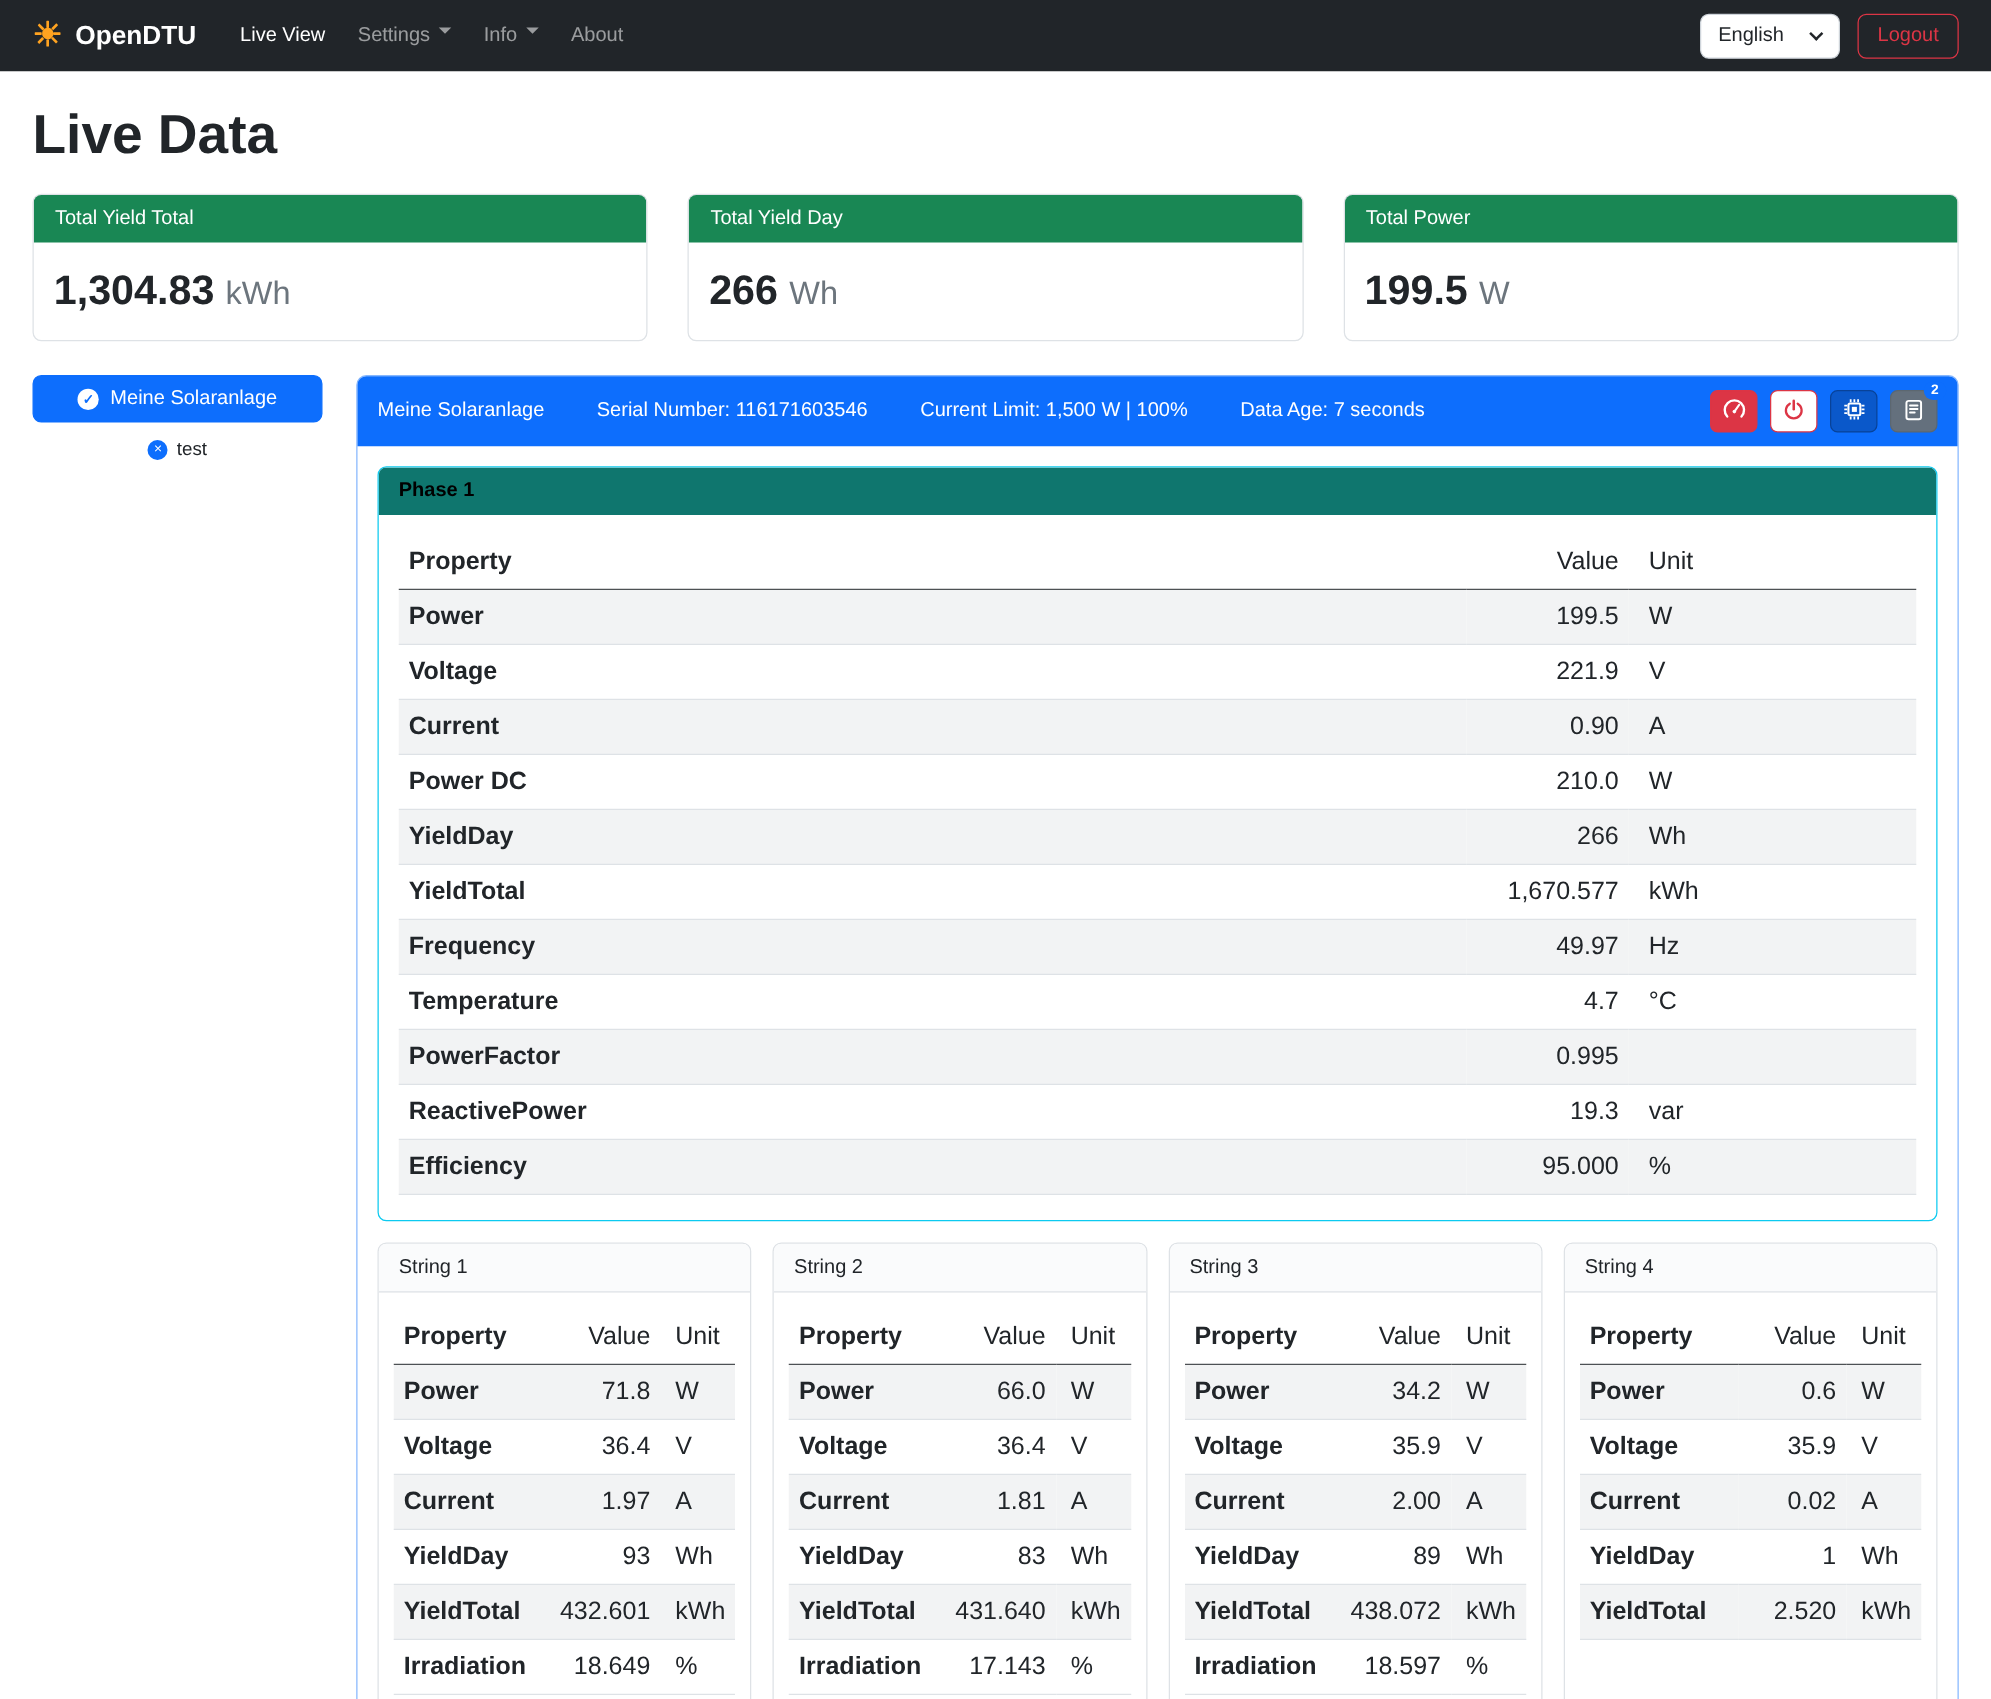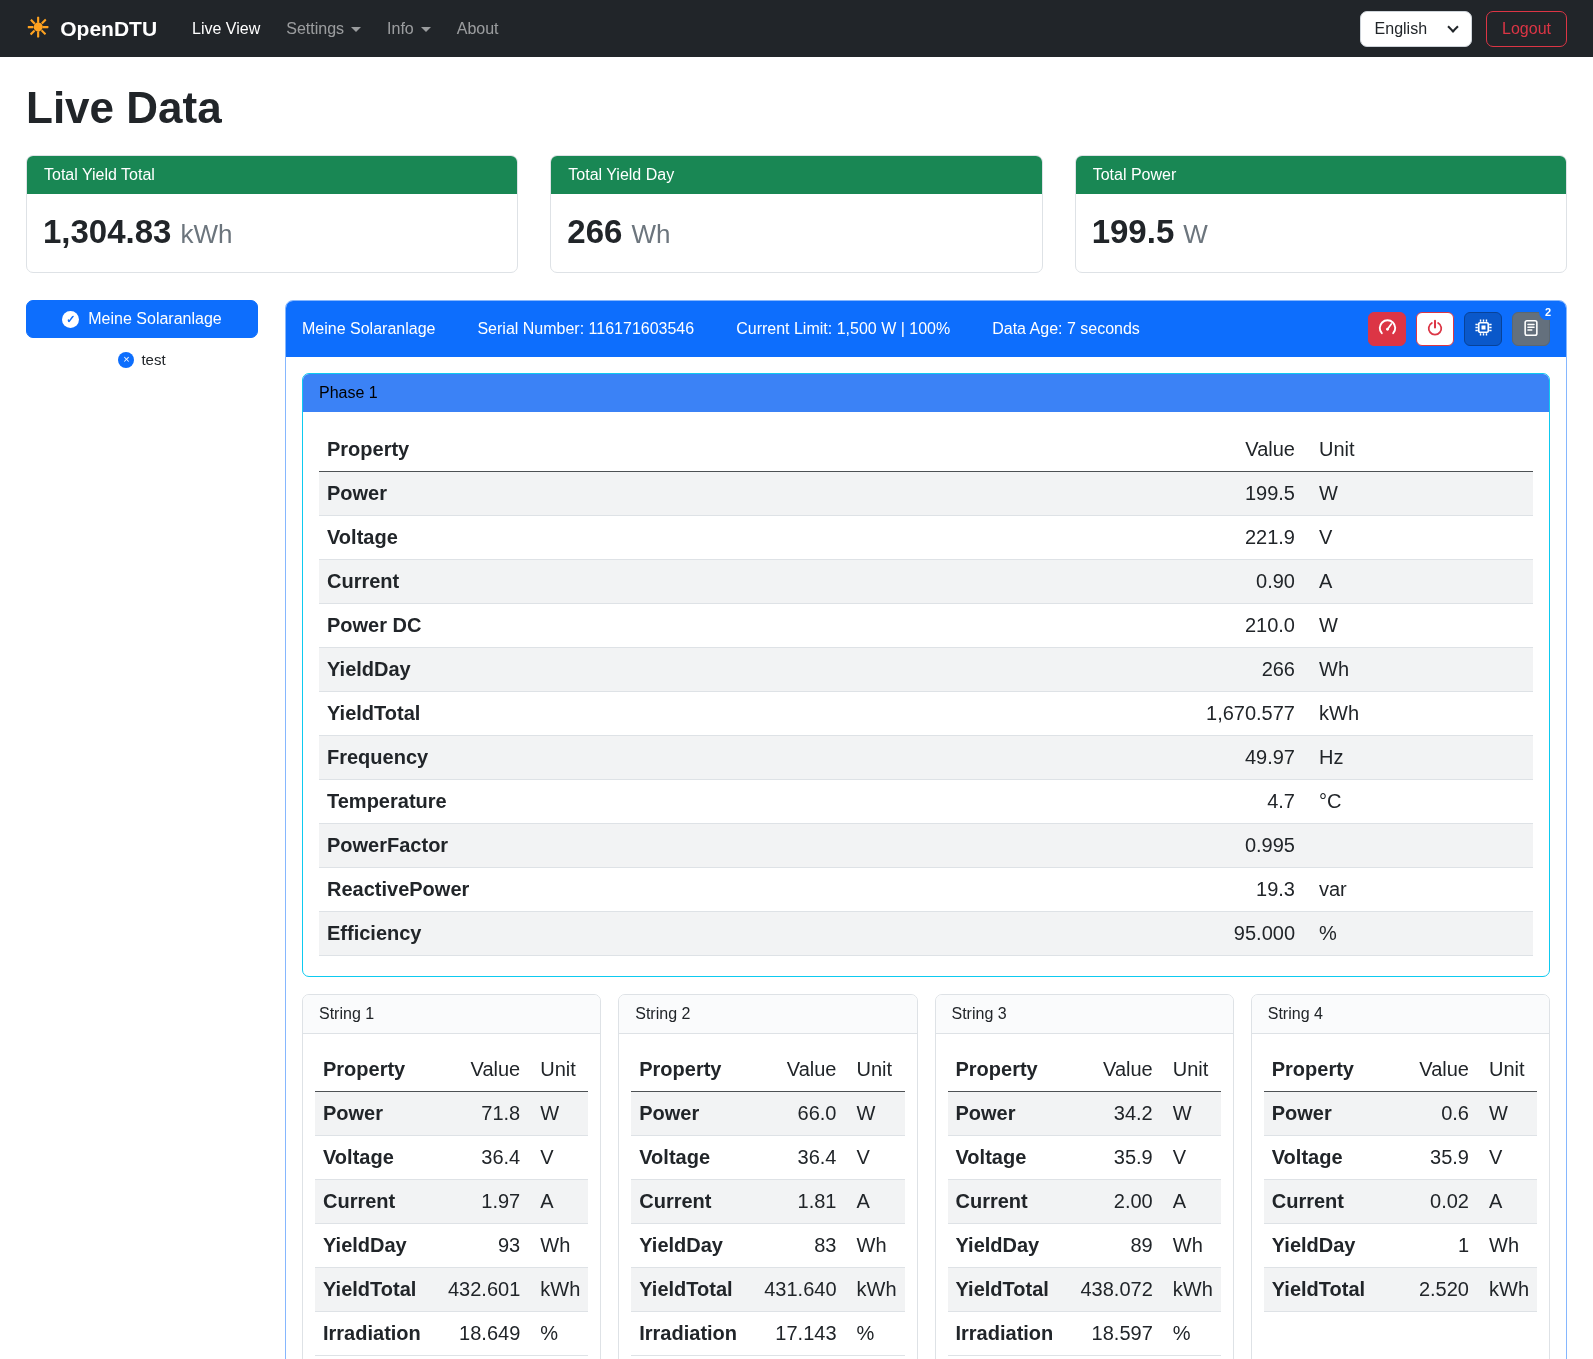--- a/index.html
+++ b/index.html
@@ -23,21 +23,21 @@
   }
   .brand {
     display: flex; align-items: center; gap: 10px;
     color: #fff; font-size: 21px; font-weight: 700;
     margin-right: 22px; cursor: pointer;
   }
   .sun-icon { color: #ffa320; font-size: 27px; line-height: 1; }
   .nav-link {
     color: rgba(255,255,255,.55);
     padding: 8px 13px; text-decoration: none;
-    display: inline-flex; align-items: center; gap: 7px; cursor: pointer;
+    display: inline-flex; gap: 7px; cursor: pointer;
   }
   .nav-link.active { color: #fff; }
   .caret {
     display: inline-block; width: 0; height: 0;
     border-top: 5px solid currentColor;
     border-left: 5px solid transparent;
     border-right: 5px solid transparent;
     margin-top: 2px;
   }
   .nav-right { margin-left: auto; display: flex; align-items: center; gap: 14px; }
@@ -128,21 +128,21 @@
   .btn-badge {
     position: absolute; top: -8px; right: -8px;
     background: #0d6efd; color: #fff; font-size: 11px; font-weight: 700;
     border-radius: 9px; padding: 2px 6px; line-height: 1;
   }
 
   .main-body { padding: 16px; }
 
   
   .phase-card { border: 1px solid #0dcaf0; border-radius: 7px; overflow: hidden; }
-  .phase-header { background: #3b82f6; color: #000; padding: 10px 16px; }
+  .phase-header { background: #0f766e; color: #000; padding: 10px 16px; font-weight: bold; }
   .phase-body { padding: 16px 16px 20px; }
 
   
   .data-table { width: 100%; border-collapse: collapse; font-size: 20px; }
   .data-table th, .data-table td {
     padding: 10px 8px; text-align: left;
     border-bottom: 1px solid #dee2e6;
   }
   .data-table thead th { border-bottom: 1px solid #4d5154; font-weight: 700; }
   .data-table .td-prop { font-weight: 700; }

